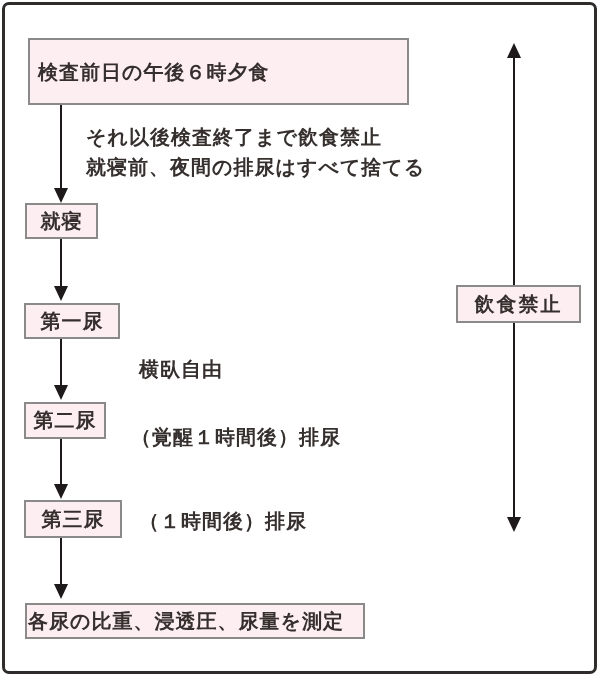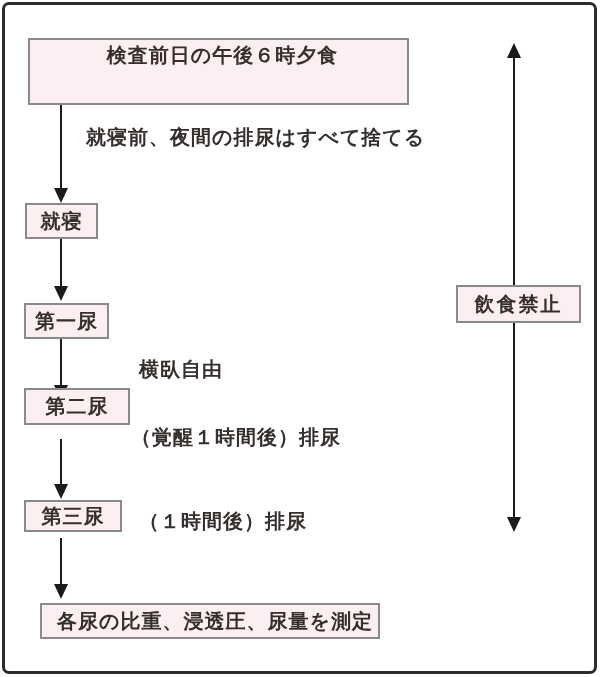--- a/index.html
+++ b/index.html
@@ -20,21 +20,21 @@
     background:#fdeef1;
     border:2px solid #8a8a8a;
     box-sizing:border-box;
     font-size:20px;
     font-weight:600;
     letter-spacing:1px;
     color:#352f2d;
     display:flex;align-items:center;justify-content:center;
     z-index:3;
   }
-  .pbox.multiline{flex-direction:row;align-items:flex-start;justify-content:center;padding-left:8px;}
+  .pbox.multiline{flex-direction:column;align-items:flex-start;justify-content:center;padding-left:8px;}
   .pbox.multiline div{line-height:30px;white-space:nowrap;}
   .note{
     position:absolute;
     font-size:20px;font-weight:600;letter-spacing:1px;
     line-height:30px;white-space:nowrap;
     z-index:2;
   }
   .vline{position:absolute;width:2px;background:#1e1a1b;z-index:1;}
   .head-down{
     position:absolute;width:0;height:0;z-index:1;
@@ -55,57 +55,58 @@
   <div class="frame"></div>
 
   <div class="pbox multiline" style="left:28px;top:38px;width:381px;height:67px;">
     <div>検査前日の午後６時夕食</div>
   </div>
 
   <div class="vline" style="left:60px;top:105px;height:84px;"></div>
   <div class="head-down" style="left:54px;top:188px;"></div>
 
   <div class="note" style="left:86px;top:122px;">
+    <div>それ以後検査終了まで飲食禁止</div>
     <div>就寝前、夜間の排尿はすべて捨てる</div>
   </div>
 
   <div class="pbox" style="left:25px;top:203px;width:73px;height:36px;">
     <span>就寝</span>
   </div>
 
   <div class="vline" style="left:60px;top:239px;height:48px;"></div>
   <div class="head-down" style="left:54px;top:286px;"></div>
 
-  <div class="pbox" style="left:24px;top:303px;width:85px;height:36px;">
+  <div class="pbox" style="left:24px;top:303px;width:96px;height:36px;">
     <span>第一尿</span>
   </div>
 
   <div class="note" style="left:139px;top:354px;">横臥自由</div>
 
   <div class="vline" style="left:60px;top:339px;height:47px;"></div>
   <div class="head-down" style="left:54px;top:385px;"></div>
 
-  <div class="pbox" style="left:24px;top:388px;width:106px;height:37px;">
+  <div class="pbox" style="left:24px;top:402px;width:82px;height:37px;">
     <span>第二尿</span>
   </div>
   <div class="note" style="left:131px;top:422px;">（覚醒１時間後）排尿</div>
 
 
   <div class="vline" style="left:60px;top:439px;height:46px;"></div>
   <div class="head-down" style="left:54px;top:484px;"></div>
 
-  <div class="pbox" style="left:24px;top:500px;width:98px;height:32px;">
+  <div class="pbox" style="left:24px;top:500px;width:98px;height:38px;">
     <span>第三尿</span>
   </div>
   <div class="note" style="left:139px;top:506px;">（１時間後）排尿</div>
 
   <div class="vline" style="left:60px;top:538px;height:47px;"></div>
   <div class="head-down" style="left:54px;top:584px;"></div>
 
-  <div class="pbox" style="left:25px;top:603px;width:340px;height:36px;justify-content:flex-start;padding-left:15px;margin-left:15px;">
+  <div class="pbox" style="left:25px;top:603px;width:340px;height:36px;justify-content:flex-start;padding-left:1px;">
     <span>各尿の比重、浸透圧、尿量を測定</span>
   </div>
 
   <div class="head-up" style="left:507px;top:43px;"></div>
   <div class="vline" style="left:513px;top:56px;height:462px;"></div>
   <div class="head-down" style="left:507px;top:517px;"></div>
 
   <div class="pbox" style="left:456px;top:285px;width:125px;height:38px;letter-spacing:2px;">
     <span>飲食禁止</span>
   </div>

